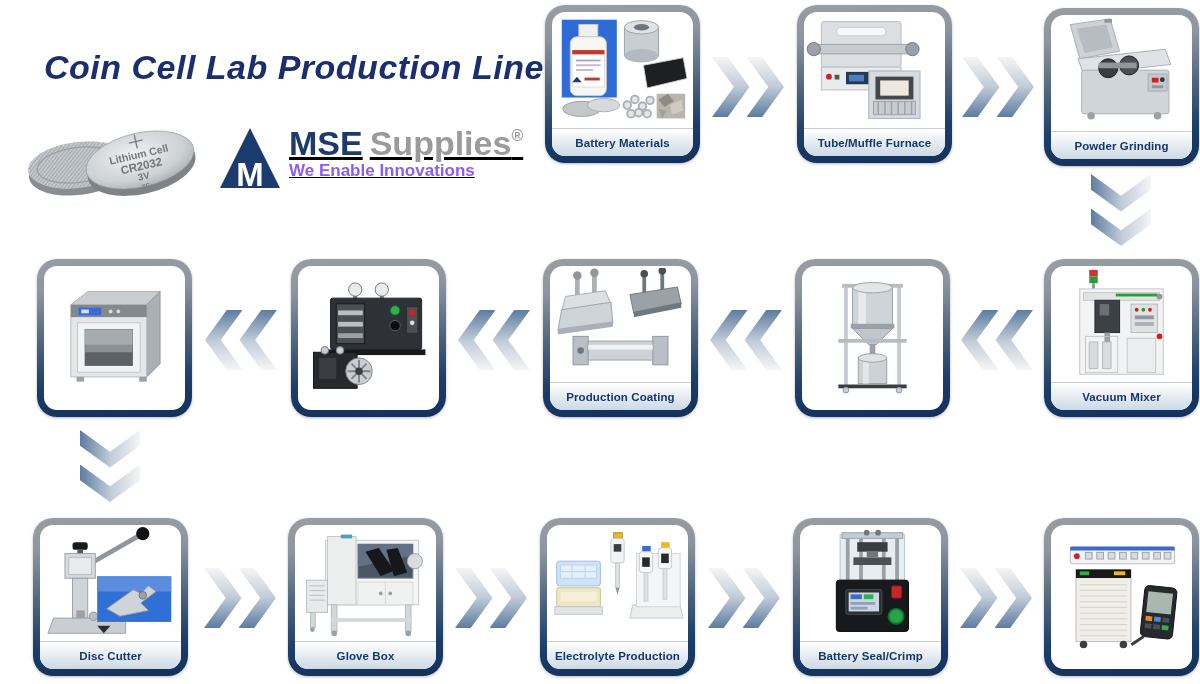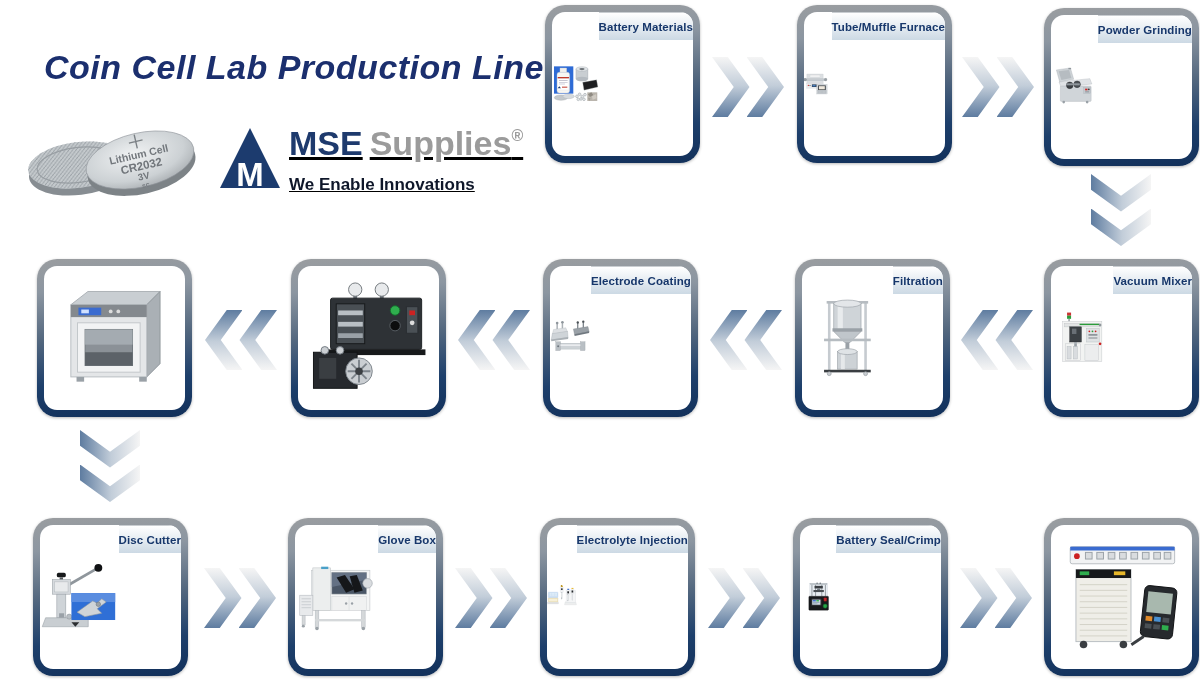--- a/index.html
+++ b/index.html
@@ -12,31 +12,31 @@
          font-style:italic;color:#1b2f6e;letter-spacing:.5px;white-space:nowrap;}
 
   
   .logo{position:absolute;left:219px;top:126px;display:flex;align-items:flex-start;}
   .logo-tri{width:62px;height:64px;flex:0 0 auto;}
   .logo-text{margin-left:8px;line-height:1;text-decoration:underline;}
   .logo-row1{font-size:34px;font-weight:bold;white-space:nowrap;}
   .logo-mse{color:#1e3a6d;}
   .logo-supplies{color:#9b9b9b;margin-left:7px;}
   .logo-reg{font-size:16px;color:#9b9b9b;vertical-align:14px;font-weight:bold;}
-  .logo-tag{font-size:17px;font-weight:bold;color:#0f172a;margin-top:16px;}
+  .logo-tag{font-size:17px;font-weight:bold;color:#8b5cf6;margin-top:2px;}
 
   
   .coincells{position:absolute;left:20px;top:108px;width:190px;height:102px;}
 
   
   .box{position:absolute;width:155px;height:158px;border-radius:20px;box-sizing:border-box;
        padding:7px;box-shadow:0 1px 3px rgba(0,0,0,.28);
        background:linear-gradient(176deg,#9a9da0 0%,#8c96a1 20%,#54687f 48%,#1d3f6b 76%,#12305a 100%);}
   .box-inner{width:100%;height:100%;border-radius:13px;background:#fff;overflow:hidden;
-             display:flex;}
+             display:flex;flex-direction:column;}
   .box-art{flex:1;display:flex;align-items:center;justify-content:center;overflow:hidden;}
   .box-art svg{width:139px;height:112px;}
   .box-label{height:27px;min-height:27px;display:flex;align-items:center;justify-content:center;
              font-size:11.5px;font-weight:bold;color:#17376b;letter-spacing:.1px;
              background:linear-gradient(180deg,#ffffff 0%,#e8eef3 45%,#ccd9e4 100%);
              border-top:1px solid #c9cdd1;}
 
   
   .arrow{position:absolute;width:72px;height:60px;display:flex;}
   .chev{width:38px;height:60px;
@@ -271,21 +271,21 @@
             <circle cx="114" cy="3" r="4" fill="#4a5055"></circle>
           <polygon points="80,28 130,20 134,38 84,48" fill="#9aa1a7" stroke="#70787f"></polygon>
           <polygon points="84,46 134,36 134,42 84,52" fill="#70787f"></polygon>
           <rect x="20" y="72" width="16" height="30" fill="#b9bfc4" stroke="#8f969c"></rect>
             <circle cx="28" cy="87" r="3.5" fill="#70787f"></circle>
           <rect x="104" y="72" width="16" height="30" fill="#b9bfc4" stroke="#8f969c"></rect>
           <rect x="36" y="77" width="68" height="20" fill="#cdd2d6" stroke="#9aa1a7"></rect>
           <rect x="36" y="81" width="68" height="5" fill="#eef0f2"></rect>
         </svg>
       </div>
-      <div class="box-label">Electrode Coating</div>
+      <div class="box-label">Production Coating</div>
     </div>
   </div>
 
   <div class="box" style="left:795px;top:259px">
     <div class="box-inner">
       <div class="box-art">
         <svg viewBox="0 0 140 118">
           <rect x="40" y="2" width="4" height="110" fill="#c6cbd0"></rect>
             <rect x="96" y="2" width="4" height="110" fill="#c6cbd0"></rect>
           <rect x="38" y="2" width="64" height="4" fill="#b6bcc1"></rect>
@@ -297,21 +297,20 @@
           <rect x="67" y="66" width="6" height="10" fill="#9aa1a7"></rect>
           <rect x="34" y="60" width="72" height="4" fill="#b6bcc1"></rect>
           <rect x="55" y="80" width="30" height="27" fill="#cdd2d6" stroke="#9aa1a7"></rect>
           <rect x="60" y="80" width="6" height="27" fill="#e5e8ea"></rect>
           <ellipse cx="70" cy="80" rx="15" ry="4.5" fill="#dfe3e6" stroke="#9aa1a7"></ellipse>
           <rect x="34" y="108" width="72" height="4" fill="#3a3e42"></rect>
           <circle cx="42" cy="114" r="3" fill="#caced2" stroke="#8f969c"></circle>
             <circle cx="98" cy="114" r="3" fill="#caced2" stroke="#8f969c"></circle>
         </svg>
       </div>
-      <div class="box-label">Filtration</div>
     </div>
   </div>
 
   <div class="box" style="left:1044px;top:259px">
     <div class="box-inner">
       <div class="box-art">
         <svg viewBox="0 0 140 118">
           <rect x="36" y="2" width="9" height="7" fill="#cc3333"></rect>
             <rect x="36" y="9" width="9" height="7" fill="#2a9d3a"></rect>
           <rect x="39" y="16" width="3" height="6" fill="#8f969c"></rect>
@@ -446,21 +445,21 @@
           <rect x="96" y="20" width="9" height="6" fill="#3a6bd0"></rect>
           <rect x="93" y="26" width="14" height="22" rx="3" fill="#f6f7f8" stroke="#c5cacd"></rect>
           <rect x="96" y="32" width="8" height="10" fill="#26292d"></rect>
           <rect x="98" y="48" width="4" height="30" fill="#dfe2e4" stroke="#c5cacd"></rect>
           <rect x="116" y="16" width="9" height="6" fill="#e8b82a"></rect>
           <rect x="113" y="22" width="14" height="22" rx="3" fill="#f6f7f8" stroke="#c5cacd"></rect>
           <rect x="116" y="28" width="8" height="10" fill="#26292d"></rect>
           <rect x="118" y="44" width="4" height="32" fill="#dfe2e4" stroke="#c5cacd"></rect>
         </svg>
       </div>
-      <div class="box-label">Electrolyte Injection</div>
+      <div class="box-label">Electrolyte Production</div>
     </div>
   </div>
 
   <div class="box" style="left:793px;top:518px">
     <div class="box-inner">
       <div class="box-art">
         <svg viewBox="0 0 140 118">
           <rect x="38" y="8" width="68" height="48" fill="#e8edf2" stroke="#b7c2cc"></rect>
           <rect x="40" y="6" width="64" height="6" fill="#c5cbd1" stroke="#9aa1a7"></rect>
           <rect x="44" y="12" width="4" height="44" fill="#9aa1a7"></rect>

